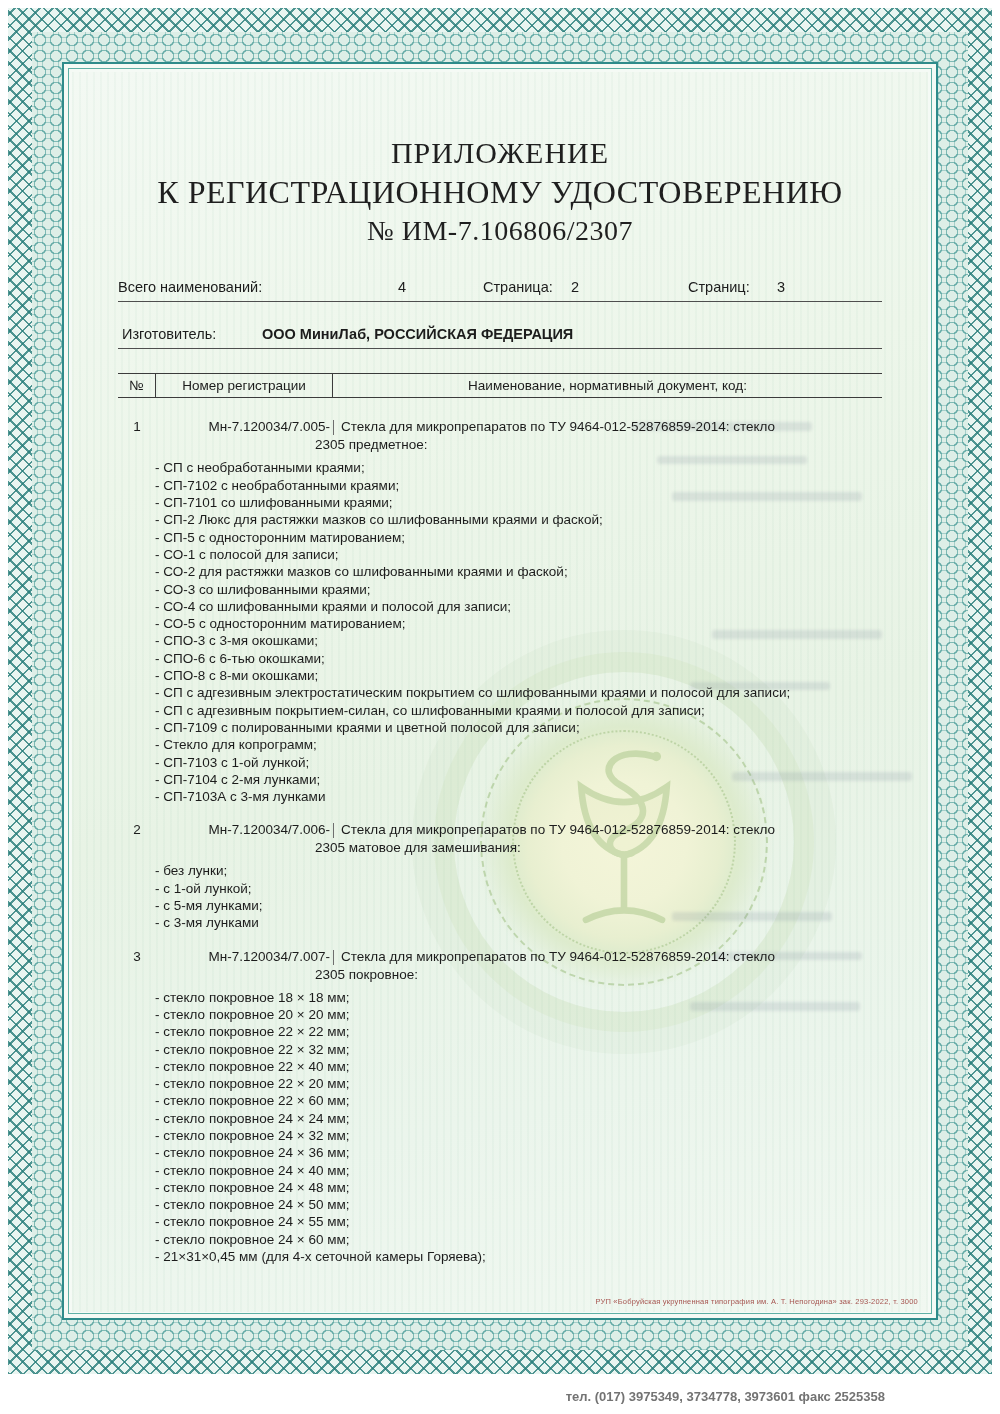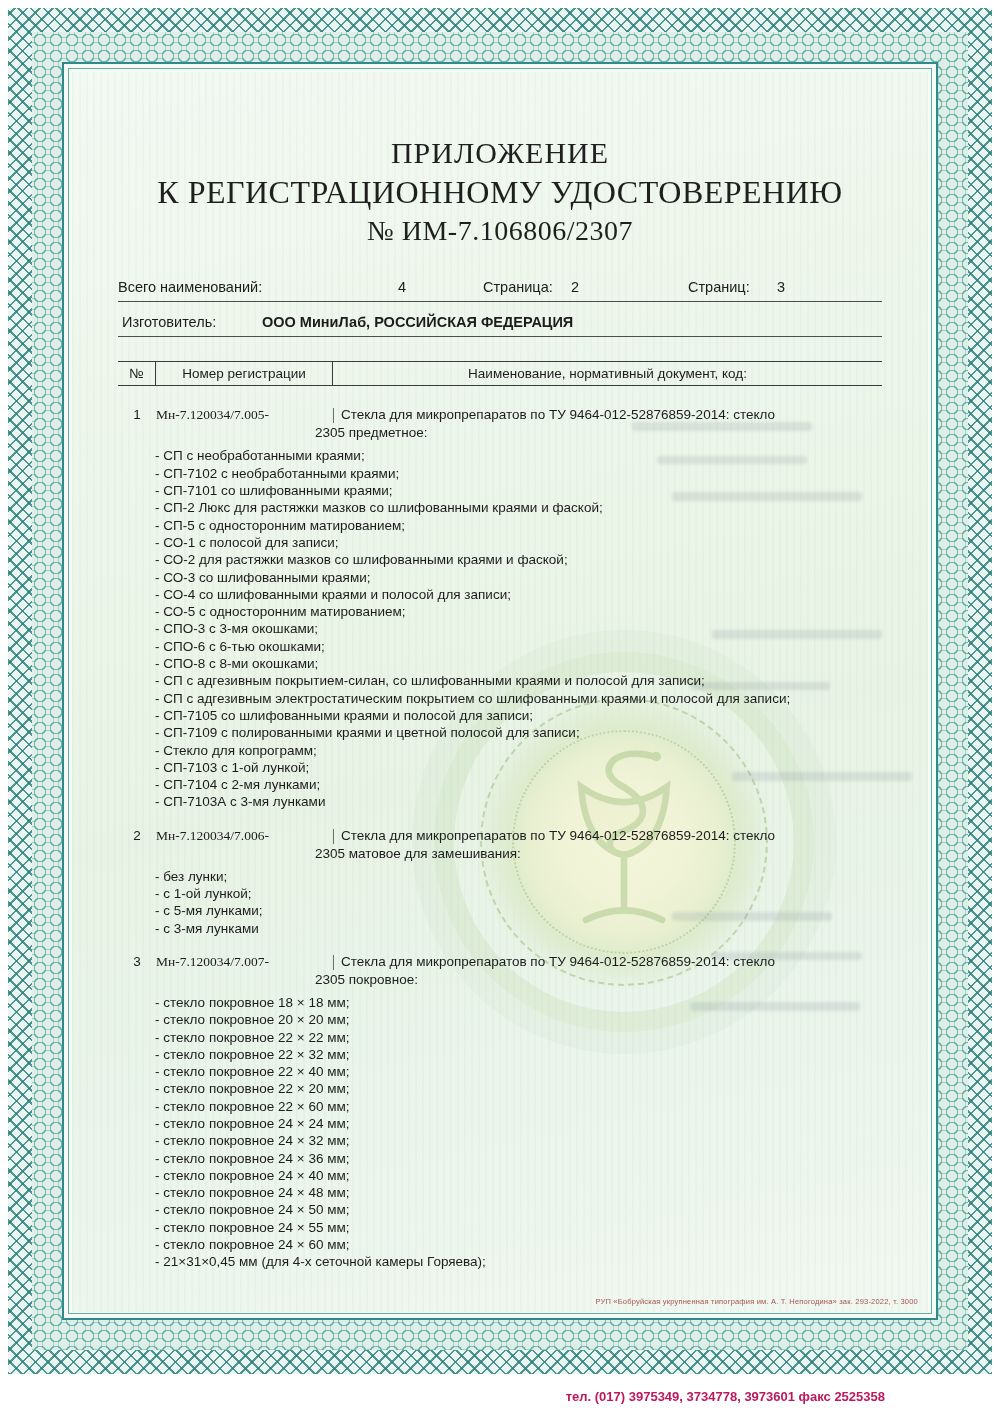--- a/index.html
+++ b/index.html
@@ -61,21 +61,21 @@
 
   .doc { position:relative; }
 
   
   .title { text-align:center; margin:14px 0 30px 0; font-family:"Liberation Serif", serif; color:#1f1f1f; }
   .title .t1 { font-size:30px; letter-spacing:1px; line-height:1.25; }
   .title .t2 { font-size:32px; letter-spacing:.5px; line-height:1.3; }
   .title .t3 { font-size:28px; letter-spacing:.5px; line-height:1.3; }
 
   
-  .meta-row { position:relative; height:22px; border-bottom:1px solid #4e4e4e; margin-bottom:12px; font-size:14.5px; }
+  .meta-row { position:relative; height:22px; border-bottom:1px solid #4e4e4e; margin-bottom:24px; font-size:14.5px; }
   .meta-row span { position:absolute; top:0; }
   .m-total-l { left:0; }   .m-total-v { left:280px; }
   .m-page-l  { left:365px;} .m-page-v  { left:453px; }
   .m-pages-l { left:570px;} .m-pages-v { left:659px; }
 
   .manu-row { position:relative; height:22px; border-bottom:1px solid #4e4e4e; margin-bottom:24px; font-size:14.5px; }
   .manu-row .lbl { position:absolute; left:4px; top:0; }
   .manu-row .val { position:absolute; left:144px; top:0; font-weight:bold; }
 
   
@@ -84,37 +84,37 @@
     border-top:1.5px solid #3b3b3b; border-bottom:1.5px solid #3b3b3b;
     margin-bottom:20px; font-size:13.5px;
   }
   .thead .th { line-height:23px; height:23px; text-align:center; }
   .th-num, .th-reg { border-right:1px solid #3b3b3b; }
 
   
   .row { margin:4px 0 16px 0; }
   .row-head { display:grid; grid-template-columns:38px 177px 1fr; font-size:13.5px; line-height:18px; margin-bottom:5px; }
   .cell-num { text-align:center; }
-  .cell-reg { text-align:left; padding-right:3px;font-family:Liberation Serif, serif; }
+  .cell-reg { text-align:right; padding-right:3px; }
   .cell-desc { position:relative; padding-left:8px; }
   .cell-desc::before { content:""; position:absolute; left:0; top:2px; width:1px; height:15px; background:#6e6e6e; }
   .desc2 { display:block; margin-left:-26px; }
   .row-items { margin-left:37px; font-size:13.5px; line-height:17.3px; }
   .item-line { white-space:nowrap; }
 
   
   .print-info {
     position:absolute; right:10px; bottom:6px;
     font-size:7.5px; color:#a65550; letter-spacing:.2px;
   }
 
   
   .phone-line {
     position:absolute; right:115px; bottom:10px;
-    font-size:13px; font-weight:bold; color:#be185d;
+    font-size:13px; font-weight:bold; color:#737373;
   }
 </style>
 </head>
 <body>
 
 <div class="page">
 
   <div class="band-outer"></div>
   <div class="band-mid"></div>
   <div class="frame"></div>
@@ -189,23 +189,22 @@
             <div class="item-line">- СП-2 Люкс для растяжки мазков со шлифованными краями и фаской;</div>
             <div class="item-line">- СП-5 с односторонним матированием;</div>
             <div class="item-line">- СО-1 с полосой для записи;</div>
             <div class="item-line">- СО-2 для растяжки мазков со шлифованными краями и фаской;</div>
             <div class="item-line">- СО-3 со шлифованными краями;</div>
             <div class="item-line">- СО-4 со шлифованными краями и полосой для записи;</div>
             <div class="item-line">- СО-5 с односторонним матированием;</div>
             <div class="item-line">- СПО-3 с 3-мя окошками;</div>
             <div class="item-line">- СПО-6 с 6-тью окошками;</div>
             <div class="item-line">- СПО-8 с 8-ми окошками;</div>
+            <div class="item-line">- СП с адгезивным электростатическим покрытием со шлифованными краями и полосой для записи;</div>
             <div class="item-line">- СП с адгезивным покрытием-силан, со шлифованными краями и полосой для записи;</div>
-            <div class="item-line">- СП с адгезивным электростатическим покрытием со шлифованными краями и полосой для записи;</div>
-            <div class="item-line">- СП-7105 со шлифованными краями и полосой для записи;</div>
             <div class="item-line">- СП-7109 с полированными краями и цветной полосой для записи;</div>
             <div class="item-line">- Стекло для копрограмм;</div>
             <div class="item-line">- СП-7103 с 1-ой лункой;</div>
             <div class="item-line">- СП-7104 с 2-мя лунками;</div>
             <div class="item-line">- СП-7103А с 3-мя лунками</div>
           </div>
       </div>
 
       <div class="row">
         <div class="row-head">

